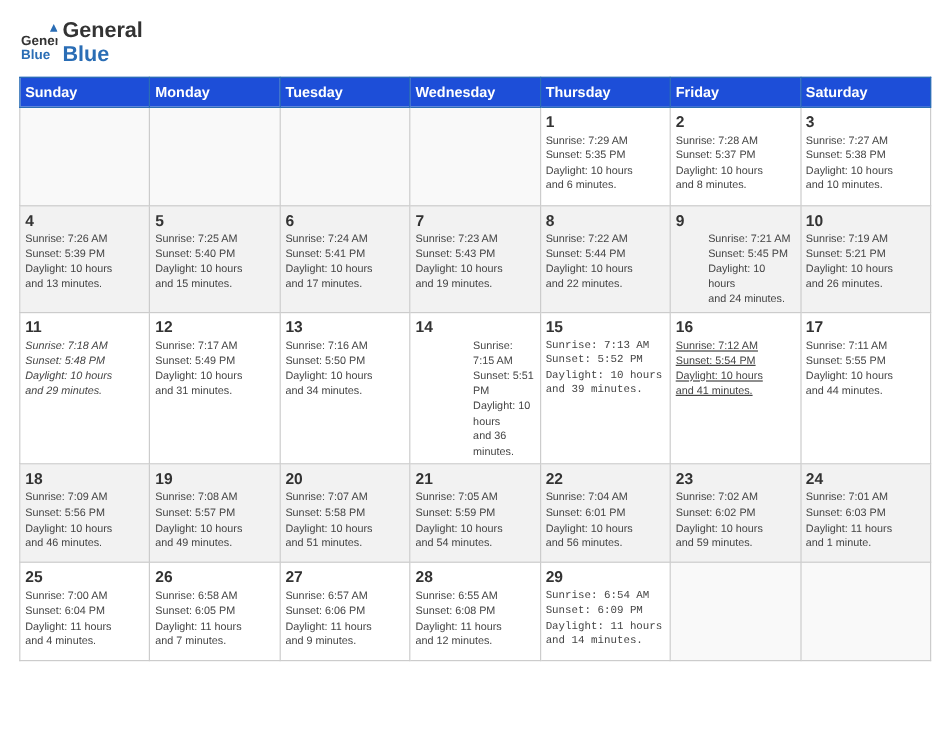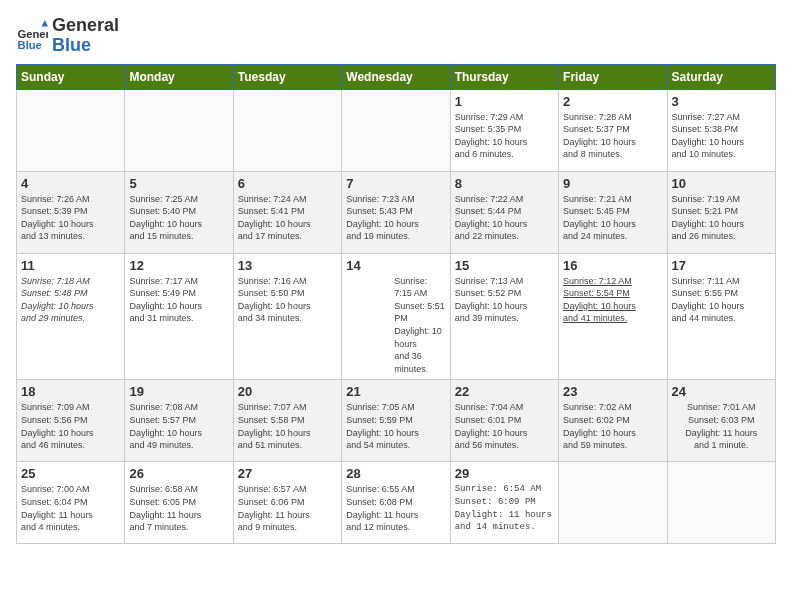--- a/index.html
+++ b/index.html
@@ -45,21 +45,21 @@
     .subtitle {
       font-size: 14px;
       color: #555;
     }
     table {
       width: 100%;
       border-collapse: collapse;
       table-layout: fixed;
     }
     th {
-      background-color: #4d7c0f;
+      background-color: #1d4ed8;
       color: #fff;
       font-size: 12px;
       font-weight: bold;
       padding: 5px 4px;
       text-align: left;
       border: 1px solid #2a6db5;
     }
     td {
       vertical-align: top;
       border: 1px solid #ccc;
@@ -184,21 +184,21 @@
         </td>
         <td>
           <span class="day-num">8</span>
           <div class="day-info" style="white-space: pre-line;">Sunrise: 7:22 AM
 Sunset: 5:44 PM
 Daylight: 10 hours
 and 22 minutes.</div>
         </td>
         <td>
           <span class="day-num">9</span>
-          <div class="day-info" style="white-space: pre-line;">Sunrise: 7:21 AM
+          <div class="day-info" style="white-space: pre-line; margin-left: 27px;">Sunrise: 7:21 AM
 Sunset: 5:45 PM
 Daylight: 10 hours
 and 24 minutes.</div>
         </td>
         <td>
           <span class="day-num">10</span>
           <div class="day-info" style="white-space: pre-line;">Sunrise: 7:19 AM
 Sunset: 5:21 PM
 Daylight: 10 hours
 and 26 minutes.</div>
@@ -228,21 +228,21 @@
         </td>
         <td>
           <span class="day-num">14</span>
           <div class="day-info" style="white-space: pre-line; margin-left: 48px;">Sunrise: 7:15 AM
 Sunset: 5:51 PM
 Daylight: 10 hours
 and 36 minutes.</div>
         </td>
         <td>
           <span class="day-num">15</span>
-          <div class="day-info" style="white-space: pre-line;">Sunrise: 7:13 AM
+          <div class="day-info" style="white-space: pre-line; font-family: Liberation Mono, monospace;">Sunrise: 7:13 AM
 Sunset: 5:52 PM
 Daylight: 10 hours
 and 39 minutes.</div>
         </td>
         <td>
           <span class="day-num">16</span>
           <div class="day-info" style="white-space: pre-line; text-decoration: underline;">Sunrise: 7:12 AM
 Sunset: 5:54 PM
 Daylight: 10 hours
 and 41 minutes.</div>
@@ -293,21 +293,21 @@
         </td>
         <td>
           <span class="day-num">23</span>
           <div class="day-info" style="white-space: pre-line;">Sunrise: 7:02 AM
 Sunset: 6:02 PM
 Daylight: 10 hours
 and 59 minutes.</div>
         </td>
         <td>
           <span class="day-num">24</span>
-          <div class="day-info" style="white-space: pre-line; text-align: center;">Sunrise: 7:01 AM
+          <div class="day-info" style="white-space: pre-line;">Sunrise: 7:01 AM
 Sunset: 6:03 PM
 Daylight: 11 hours
 and 1 minute.</div>
         </td>
       </tr>
       <tr>
         <td>
           <span class="day-num">25</span>
           <div class="day-info" style="white-space: pre-line;">Sunrise: 7:00 AM
 Sunset: 6:04 PM

